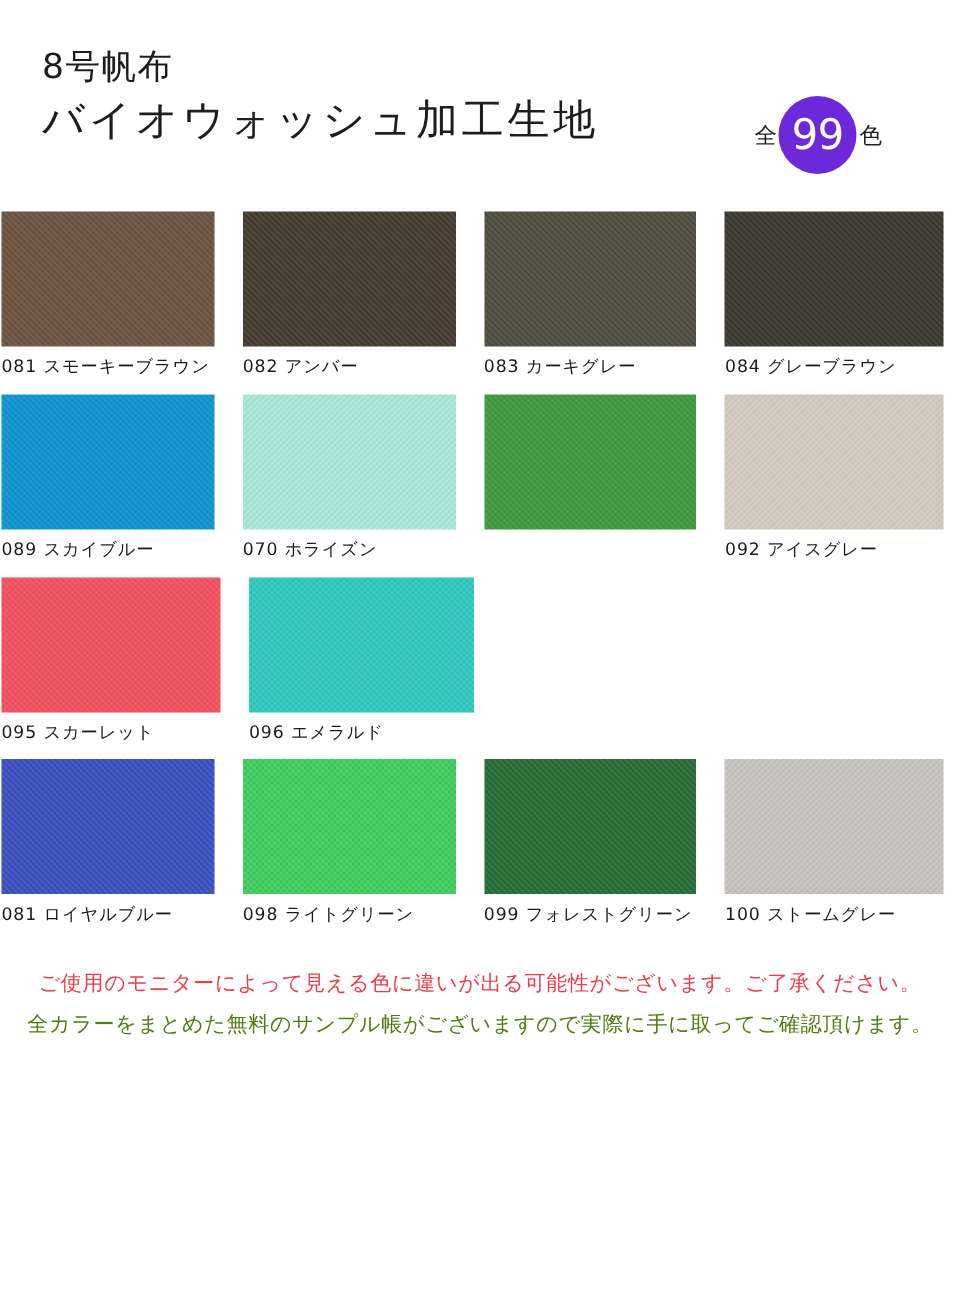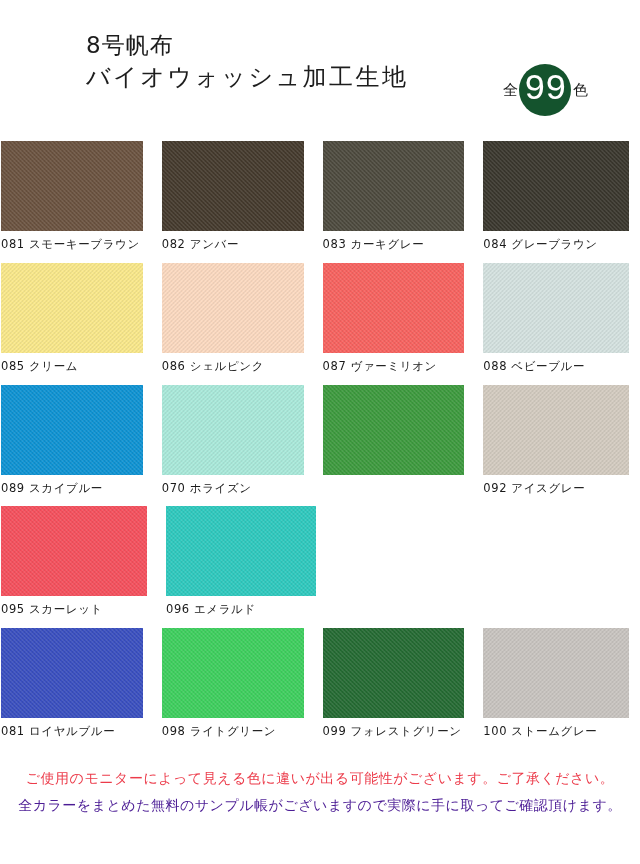--- a/index.html
+++ b/index.html
@@ -14,35 +14,35 @@
     color: #1a1a1a;
     overflow: hidden;
     position: relative;
   }
 
   
   .header {
     position: relative;
     height: 140px;
     box-sizing: border-box;
-    padding: 30px 0 0 86px;
+    padding: 30px 0 0 28px;
   }
   .title-block {
     display: block;
   }
   .title-line1 {
     font-size: 23px;
     font-weight: 400;
     letter-spacing: 1px;
     line-height: 1.35;
     color: #1d1d1d;
     white-space: nowrap;
   }
   .title-line2 {
-    font-size: 24px;
+    font-size: 28px;
     font-weight: 400;
     letter-spacing: 2.5px;
     line-height: 1.35;
     color: #1d1d1d;
     white-space: nowrap;
   }
 
   .badge {
     position: absolute;
     right: 52px;
@@ -54,29 +54,28 @@
   .badge-zen {
     font-size: 15px;
     color: #1d1d1d;
     margin-right: 1px;
     line-height: 1;
   }
   .badge-circle {
     width: 52px;
     height: 52px;
     border-radius: 50%;
-    background: #14532d;
+    background: #6d28d9;
     color: #ffffff;
     display: flex;
     align-items: center;
     justify-content: center;
-    font-size: 36px;
+    font-size: 28px;
     letter-spacing: -0.5px;
     line-height: 1;
-    font-family: Liberation Mono, monospace;
   }
   .badge-iro {
     font-size: 15px;
     color: #1d1d1d;
     margin-left: 2px;
     line-height: 1;
   }
 
   
   .grid {
@@ -121,21 +120,21 @@
     text-align: center;
     padding-top: 14px;
   }
   .footer-line {
     font-size: 14px;
     letter-spacing: 0.5px;
     line-height: 1.95;
     white-space: nowrap;
   }
   .footer-note-red { color: #ec3b4a; }
-  .footer-note-black { color: #4c1d95; }
+  .footer-note-black { color: #4d7c0f; }
 </style>
 </head>
 <body>
 
 <div class="header">
   <div class="title-block">
     <div class="title-line1">8号帆布</div>
     <div class="title-line2">バイオウォッシュ加工生地</div>
   </div>
   <div class="badge">
@@ -159,38 +158,20 @@
         <div class="swatch" style="background-color: rgb(77, 74, 62);"></div>
         <div class="label">083 カーキグレー</div>
       </div>
       <div class="cell">
         <div class="swatch" style="background-color: rgb(58, 55, 46);"></div>
         <div class="label">084 グレーブラウン</div>
       </div>
     </div>
     <div class="row">
       <div class="cell">
-        <div class="swatch" style="background-color: rgb(249, 232, 138);"></div>
-        <div class="label">085 クリーム</div>
-      </div>
-      <div class="cell">
-        <div class="swatch" style="background-color: rgb(251, 217, 192);"></div>
-        <div class="label">086 シェルピンク</div>
-      </div>
-      <div class="cell">
-        <div class="swatch" style="background-color: rgb(247, 98, 95);"></div>
-        <div class="label">087 ヴァーミリオン</div>
-      </div>
-      <div class="cell">
-        <div class="swatch" style="background-color: rgb(212, 225, 223);"></div>
-        <div class="label">088 ベビーブルー</div>
-      </div>
-    </div>
-    <div class="row">
-      <div class="cell">
         <div class="swatch" style="background-color: rgb(14, 147, 211);"></div>
         <div class="label">089 スカイブルー</div>
       </div>
       <div class="cell">
         <div class="swatch" style="background-color: rgb(169, 233, 218);"></div>
         <div class="label">070 ホライズン</div>
       </div>
       <div class="cell">
         <div class="swatch" style="background-color: rgb(61, 154, 62);"></div>
       </div>

